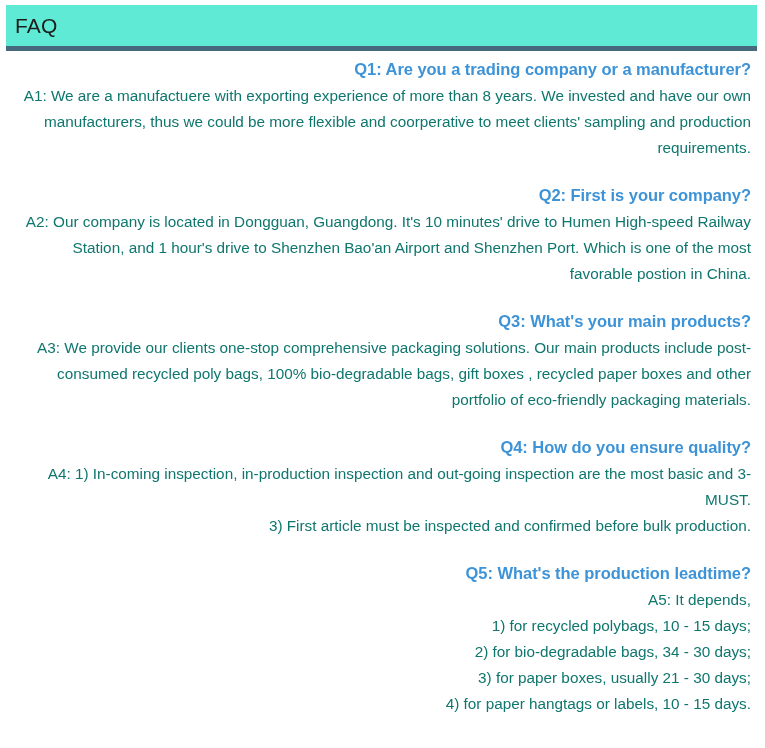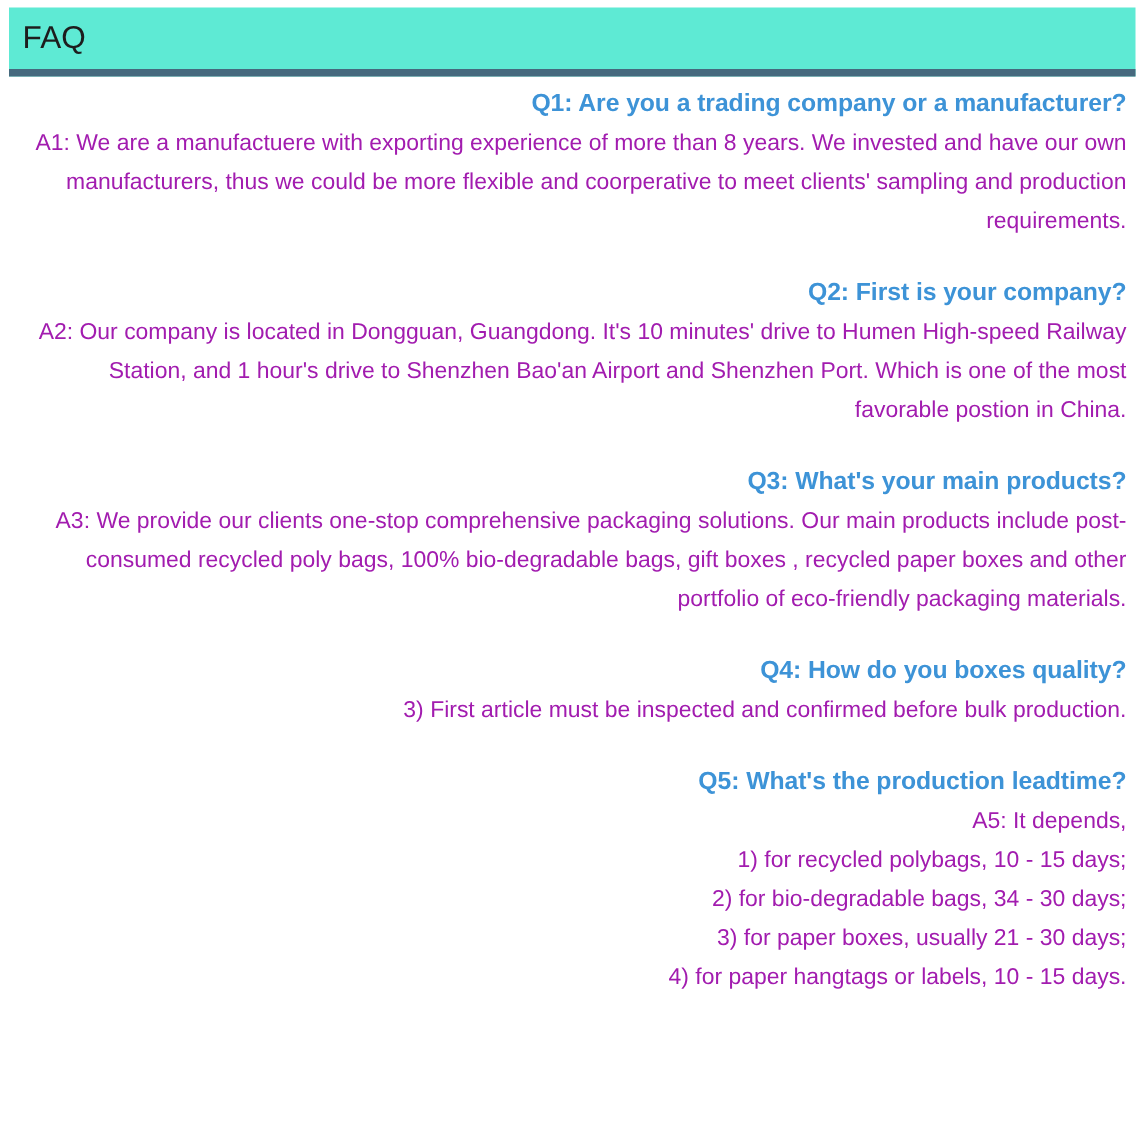--- a/index.html
+++ b/index.html
@@ -64,21 +64,21 @@
   .faq-question {
     color: #3d93d7;
     font-size: 16.5px;
     font-weight: bold;
     line-height: 26px;
     margin: 0 0 1px 0;
     letter-spacing: -0.05px;
   }
 
   .faq-answer {
-    color: #a21caf;
+    color: #0f766e;
     font-size: 15.3px;
     line-height: 26px;
     margin: 0;
     max-width: 742px;
   }
   .faq-answer-line {
     display: block;
   }
 </style>
 </head>
@@ -103,22 +103,23 @@
           <span class="faq-answer-line">A2: Our company is located in Dongguan, Guangdong. It's 10 minutes' drive to Humen High-speed Railway Station, and 1 hour's drive to Shenzhen Bao'an Airport and Shenzhen Port. Which is one of the most favorable postion in China.</span>
         </div>
       </div>
       <div class="faq-item">
         <div class="faq-question">Q3: What's your main products?</div>
         <div class="faq-answer">
           <span class="faq-answer-line">A3: We provide our clients one-stop comprehensive packaging solutions. Our main products include post-consumed recycled poly bags, 100% bio-degradable bags, gift boxes , recycled paper boxes and other portfolio of eco-friendly packaging materials.</span>
         </div>
       </div>
       <div class="faq-item">
-        <div class="faq-question">Q4: How do you boxes quality?</div>
+        <div class="faq-question">Q4: How do you ensure quality?</div>
         <div class="faq-answer">
+          <span class="faq-answer-line">A4: 1) In-coming inspection, in-production inspection and out-going inspection are the most basic and 3-MUST.</span>
           <span class="faq-answer-line">3) First article must be inspected and confirmed before bulk production.</span>
         </div>
       </div>
       <div class="faq-item">
         <div class="faq-question">Q5: What's the production leadtime?</div>
         <div class="faq-answer">
           <span class="faq-answer-line">A5: It depends,</span>
           <span class="faq-answer-line">1) for recycled polybags, 10 - 15 days;</span>
           <span class="faq-answer-line">2) for bio-degradable bags, 34 - 30 days;</span>
           <span class="faq-answer-line">3) for paper boxes, usually 21 - 30 days;</span>

